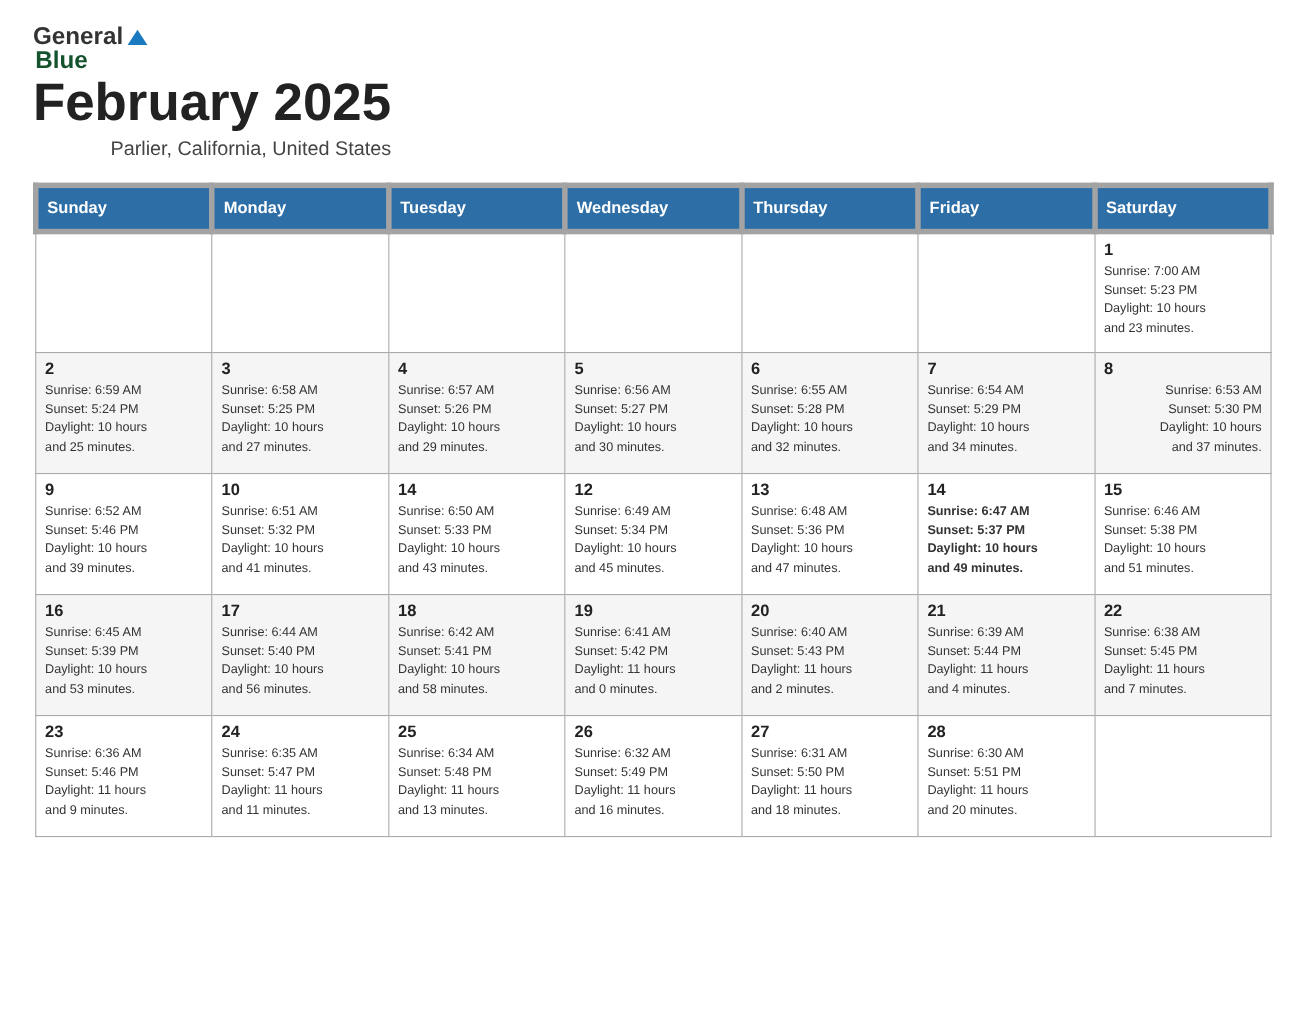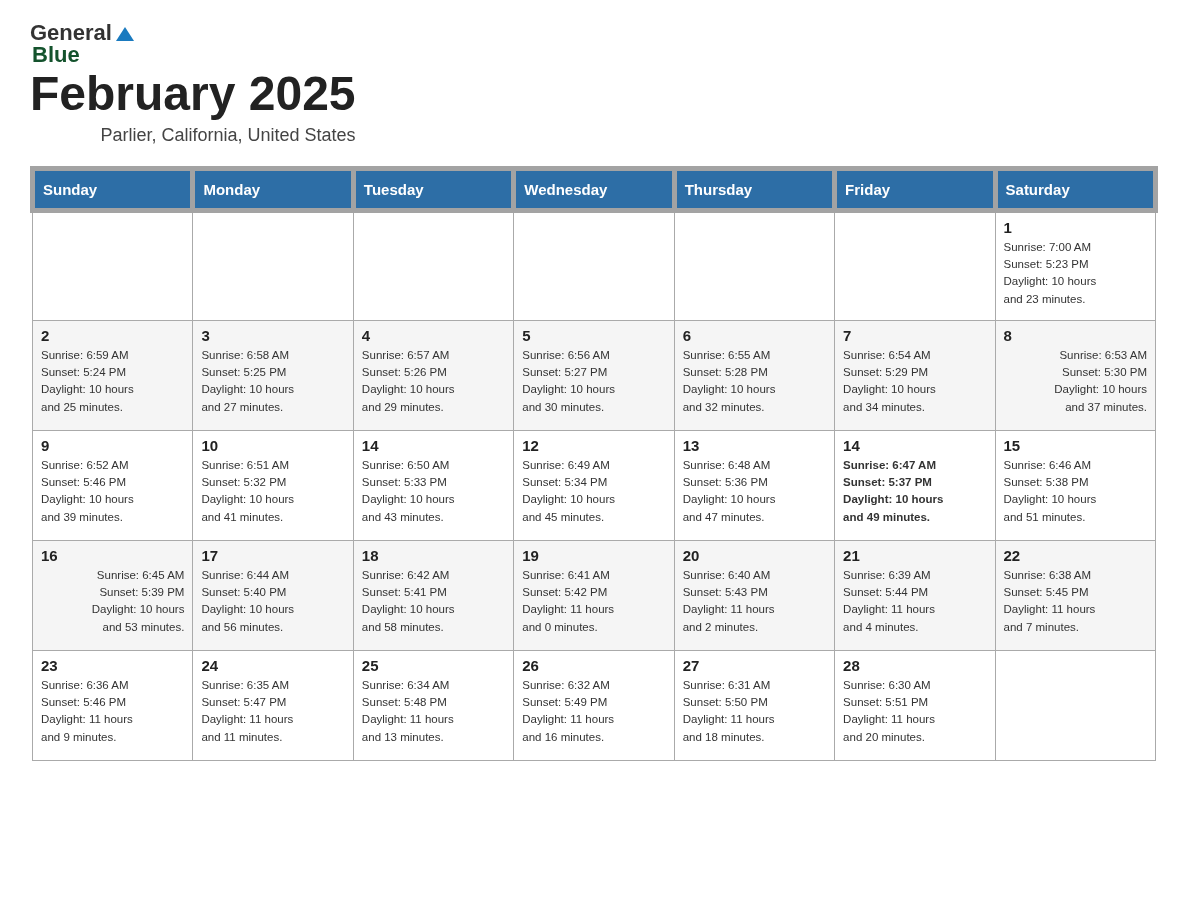--- a/index.html
+++ b/index.html
@@ -243,21 +243,21 @@
           <span class="day-number">15</span>
           <div class="day-info" style="white-space: pre-line;">Sunrise: 6:46 AM
 Sunset: 5:38 PM
 Daylight: 10 hours
 and 51 minutes.</div>
         </td>
       </tr>
       <tr class="row-week4">
         <td>
           <span class="day-number">16</span>
-          <div class="day-info" style="white-space: pre-line; text-align: right;">Sunrise: 6:45 AM
+          <div class="day-info" style="white-space: pre-line;">Sunrise: 6:45 AM
 Sunset: 5:39 PM
 Daylight: 10 hours
 and 53 minutes.</div>
         </td>
         <td>
           <span class="day-number">17</span>
           <div class="day-info" style="white-space: pre-line;">Sunrise: 6:44 AM
 Sunset: 5:40 PM
 Daylight: 10 hours
 and 56 minutes.</div>

